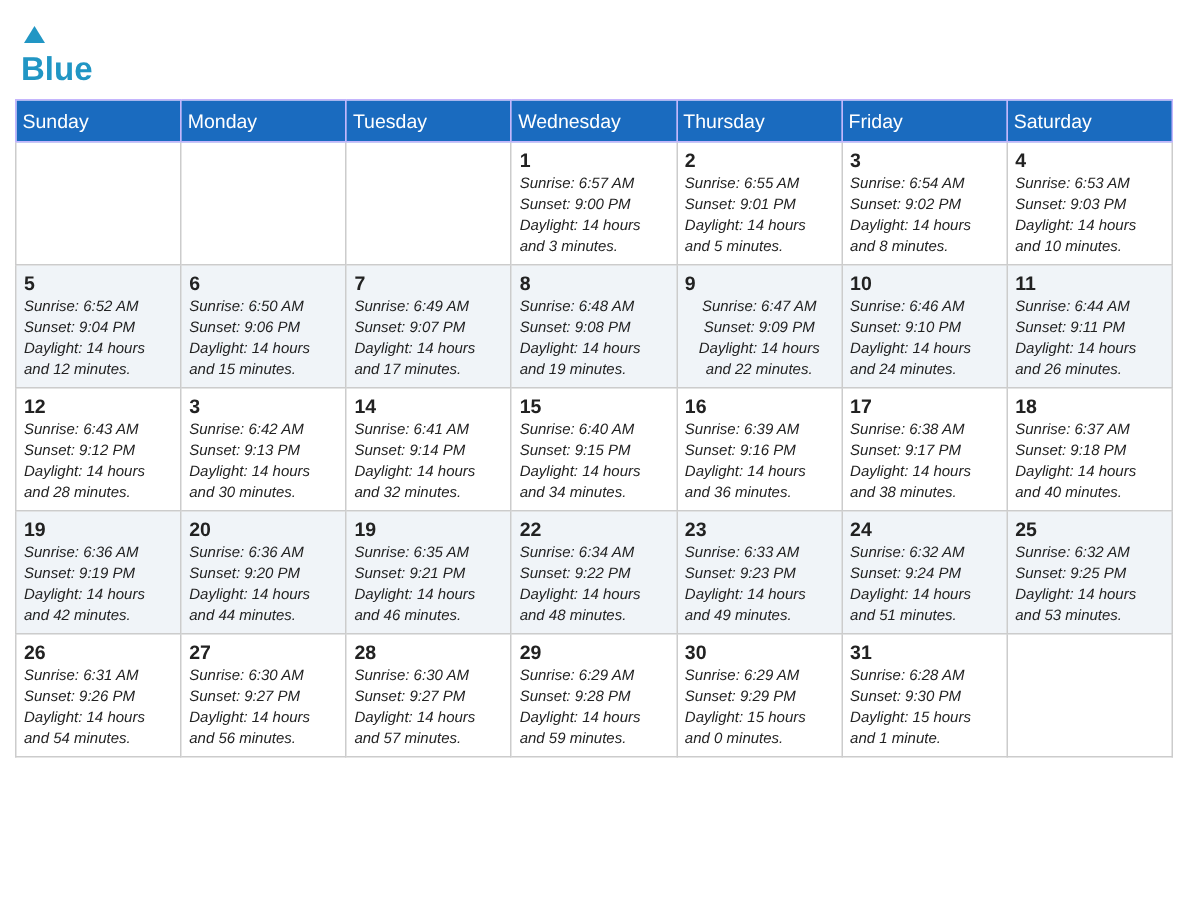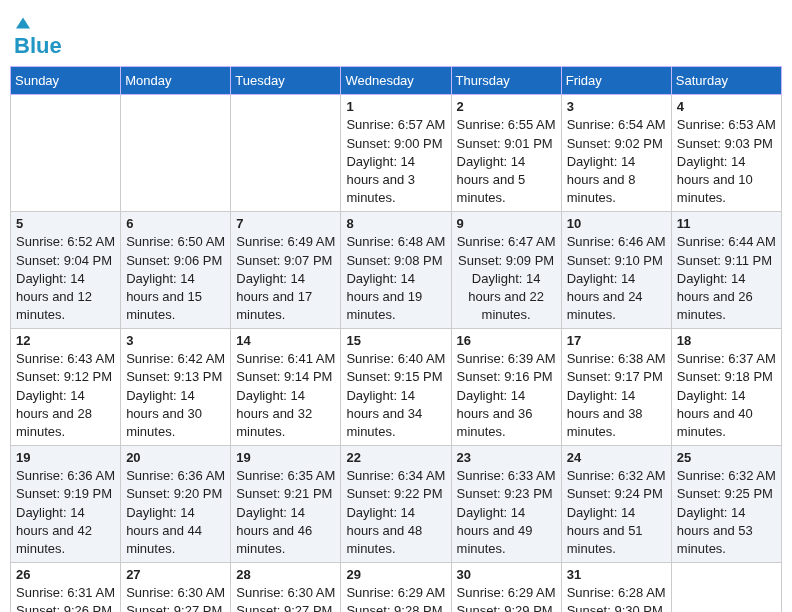--- a/index.html
+++ b/index.html
@@ -76,23 +76,24 @@
     .calendar-table tr:nth-child(even) td {
       background: #f5f5f5;
     }
     .day-number {
       font-size: 13px;
       font-weight: bold;
       color: #222;
       margin-bottom: 2px;
     }
     .day-info {
-      font-size: 13px;
+      font-size: 10px;
       color: #222;
       line-height: 1.4;
+      font-style: italic;
     }
     .empty-cell {
       background: #fff !important;
     }
   </style>
 </head>
 <body>
 
 <div class="header-area">
   <div class="logo-area">

